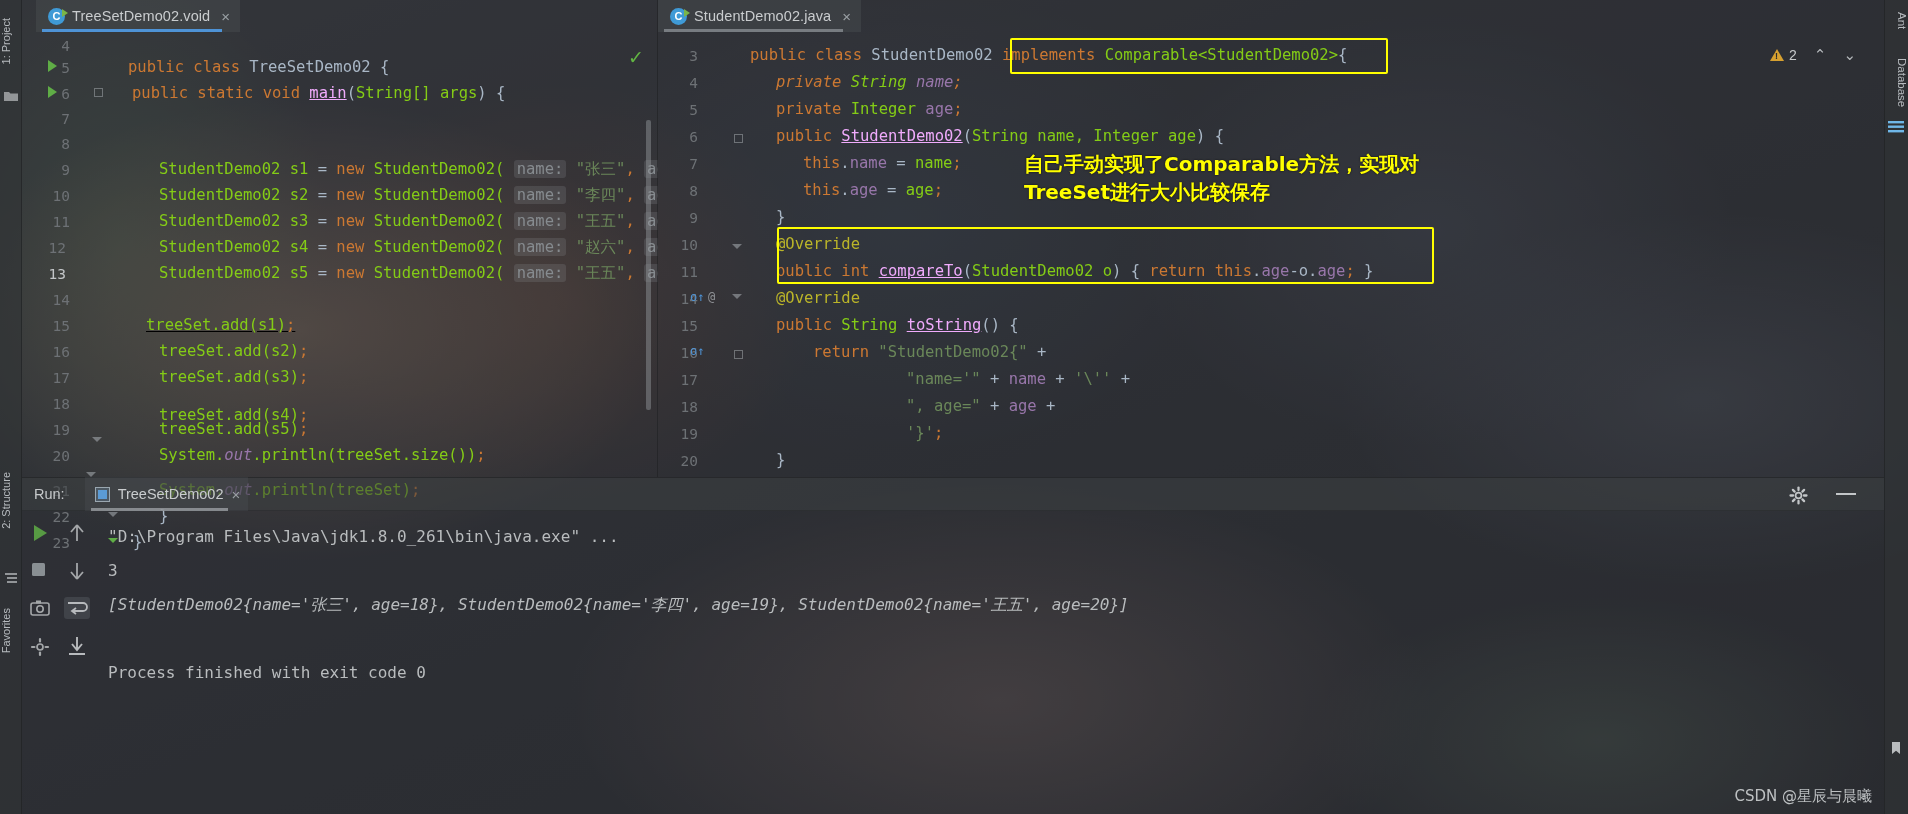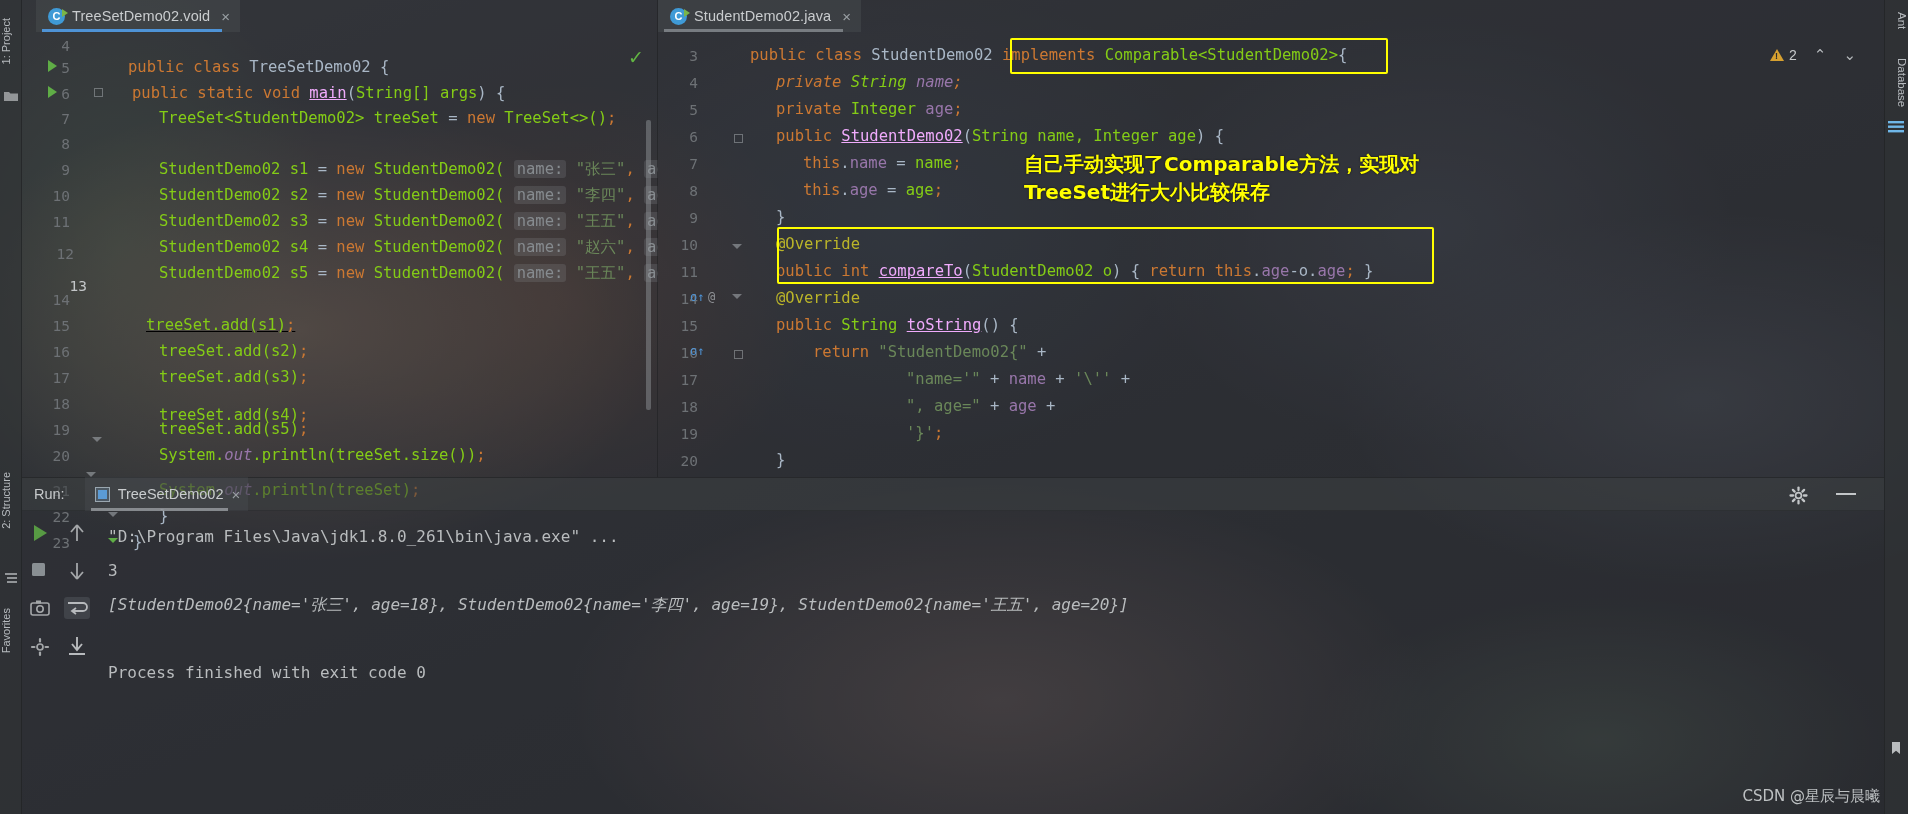--- a/index.html
+++ b/index.html
@@ -201,21 +201,21 @@
   }
   .sbtn { position:absolute; opacity:.85; }
   .console-line {
     position:absolute; white-space:pre;
     font-family:"DejaVu Sans Mono", monospace;
     font-size:16px; color:#b9bcbe; line-height:16px;
   }
 
   
   #watermark {
-    position:absolute; right:28px; bottom:8px;
+    position:absolute; right:36px; bottom:8px;
     font-family:"DejaVu Sans", sans-serif; font-size:15px;
     color:rgba(215,218,220,0.85);
     margin-left:37px;
   }
 
   
   .vsep { position:absolute; width:1px; background:rgba(30,31,33,0.55); }
 
   
   .sbthumb { position:absolute; background:rgba(150,155,160,0.45); border-radius:2px; }
@@ -286,33 +286,32 @@
   <div class="foldtri" style="left:64px; top:440px;"></div>
 
   <div class="lnum" style="top:6px;  left:8px;">4</div>
   <div class="lnum" style="top:28px; left:8px;">5</div>
   <div class="lnum" style="top:54px; left:8px;">6</div>
   <div class="lnum" style="top:79px; left:8px;">7</div>
   <div class="lnum" style="top:104px;left:8px;">8</div>
   <div class="lnum" style="top:130px;left:8px;">9</div>
   <div class="lnum" style="top:156px;left:8px;">10</div>
   <div class="lnum" style="top:182px;left:8px;">11</div>
-  <div class="lnum" style="top:208px;left:12px;margin-top:6px;">12</div>
-  <div class="lnum cur" style="top:234px;left:25px;margin-top:12px;">13</div>
+  <div class="lnum" style="top:208px;left:4px;">12</div>
+  <div class="lnum cur" style="top:234px;left:4px;">13</div>
   <div class="lnum" style="top:260px;left:8px;">14</div>
   <div class="lnum" style="top:286px;left:8px;">15</div>
   <div class="lnum" style="top:312px;left:8px;">16</div>
   <div class="lnum" style="top:338px;left:8px;">17</div>
   <div class="lnum" style="top:364px;left:8px;">18</div>
   <div class="lnum" style="top:390px;left:8px;">19</div>
   <div class="lnum" style="top:416px;left:8px;">20</div>
 
   <div class="codeline" style="left:84px; top:28px;margin-left:22px;"><span class="kw">public class</span> <span class="cls">TreeSetDemo02</span> <span class="pun">{</span></div>
   <div class="codeline" style="left:110px; top:54px;"><span class="kw">public static void</span> <span class="mth">main</span><span class="pun">(</span><span class="typ">String[] args</span><span class="pun">) {</span></div>
-  <div class="codeline" style="left:137px; top:79px;"><span class="typ">TreeSet&lt;StudentDemo02&gt; treeSet</span> <span class="pun">=</span> <span class="kw">new</span> <span class="typ">TreeSet&lt;&gt;()</span><span class="semi">;</span></div>
 
   <div class="codeline" style="left:137px; top:130px;"><span class="typ">StudentDemo02 s1</span> <span class="pun">=</span> <span class="kw">new</span> <span class="typ">StudentDemo02(</span> <span class="hintbg">name:</span> <span class="str">"张三"</span><span class="semi">,</span> <span class="hintbg">age:</span> </div>
   <div class="codeline" style="left:137px; top:156px;"><span class="typ">StudentDemo02 s2</span> <span class="pun">=</span> <span class="kw">new</span> <span class="typ">StudentDemo02(</span> <span class="hintbg">name:</span> <span class="str">"李四"</span><span class="semi">,</span> <span class="hintbg">age:</span> </div>
   <div class="codeline" style="left:137px; top:182px;"><span class="typ">StudentDemo02 s3</span> <span class="pun">=</span> <span class="kw">new</span> <span class="typ">StudentDemo02(</span> <span class="hintbg">name:</span> <span class="str">"王五"</span><span class="semi">,</span> <span class="hintbg">age:</span> </div>
   <div class="codeline" style="left:137px; top:208px;"><span class="typ">StudentDemo02 s4</span> <span class="pun">=</span> <span class="kw">new</span> <span class="typ">StudentDemo02(</span> <span class="hintbg">name:</span> <span class="str">"赵六"</span><span class="semi">,</span> <span class="hintbg">age:</span> </div>
   <div class="codeline" style="left:137px; top:234px;"><span class="typ">StudentDemo02 s5</span> <span class="pun">=</span> <span class="kw">new</span> <span class="typ">StudentDemo02(</span> <span class="hintbg">name:</span> <span class="str">"王五"</span><span class="semi">,</span> <span class="hintbg">age:</span> </div>
 
   <div class="codeline" style="left:124px; top:286px;text-decoration:underline;"><span class="typ">treeSet.add(s1)</span><span class="semi">;</span></div>
   <div class="codeline" style="left:137px; top:312px;"><span class="typ">treeSet.add(s2)</span><span class="semi">;</span></div>
   <div class="codeline" style="left:137px; top:338px;text-align:center;"><span class="typ">treeSet.add(s3)</span><span class="semi">;</span></div>

